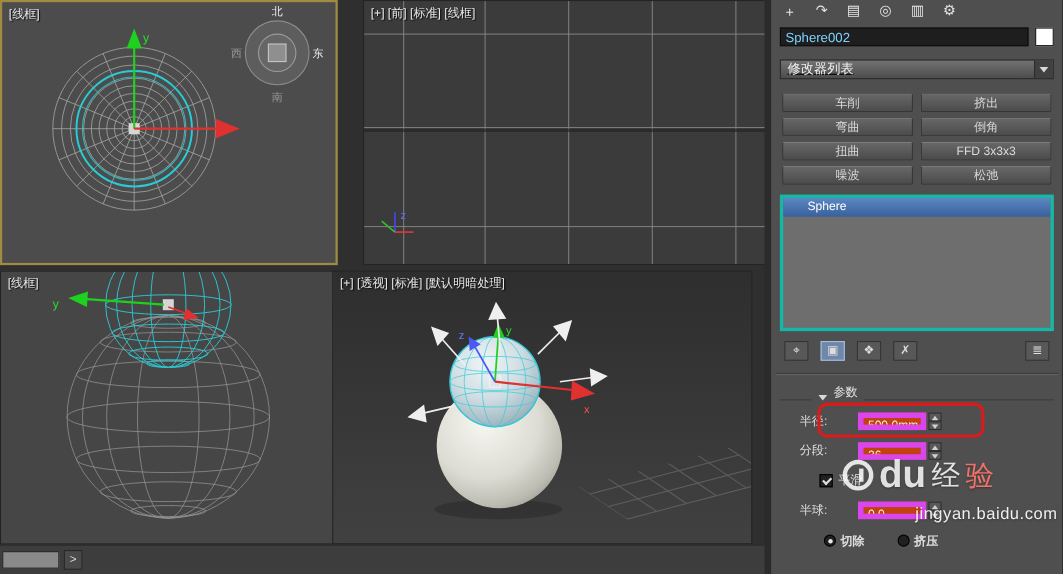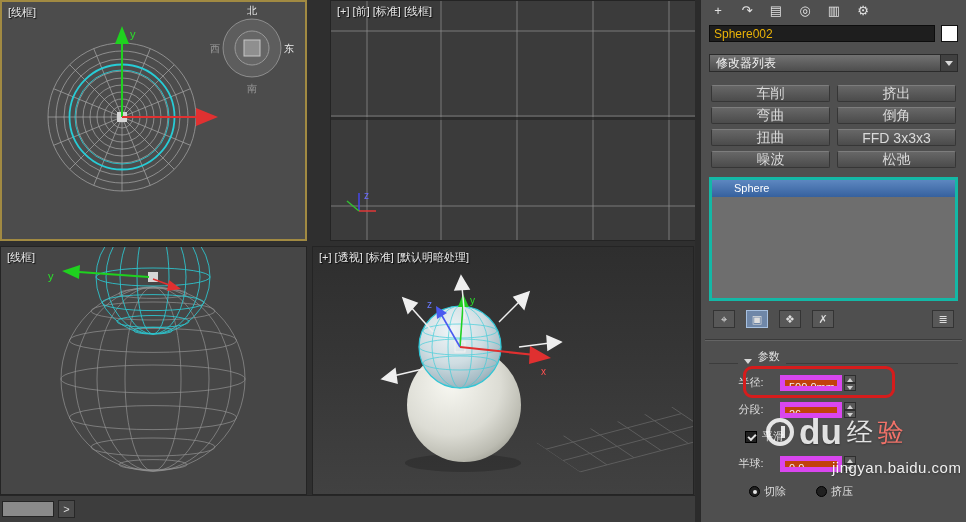--- a/index.html
+++ b/index.html
@@ -5,77 +5,77 @@
   html,body{margin:0;padding:0;background:#222;}
   *{box-sizing:border-box;}
   .app{position:relative;width:966px;height:522px;background:#2f2f2f;overflow:hidden;
        font-family:"Liberation Sans","DejaVu Sans",sans-serif;-webkit-user-select:none;user-select:none;}
 
   
   .vp{position:absolute;overflow:hidden;}
   .vp-tl{left:0;top:0;width:307px;height:241px;background:#4c4c4c;border:2px solid #a18a42;}
   .vp-tr{left:330px;top:0;width:382px;height:241px;background:#3b3b3b;border:1px solid #242424;}
   .vp-bl{left:0;top:246px;width:307px;height:249px;background:#464646;border:1px solid #242424;}
-  .vp-br{left:312px;top:246px;width:382px;height:249px;
+  .vp-br{left:302px;top:246px;width:382px;height:249px;
          background:linear-gradient(180deg,#2e2e2e 0%,#363636 45%,#414141 100%);border:1px solid #242424;}
   .vp svg{position:absolute;left:0;top:0;}
   .vp-label{position:absolute;left:6px;top:3px;font-size:11px;color:#e8e8e8;
             text-shadow:1px 1px 1px rgba(0,0,0,.8);z-index:5;white-space:nowrap;}
 
   .vdivider{position:absolute;left:695px;top:0;width:5px;height:522px;background:#2b2b2b;}
 
   
   .status-bar{position:absolute;left:0;top:495px;width:695px;height:27px;background:#3d3d3d;border-top:1px solid #262626;}
   .listener{position:absolute;left:2px;top:5px;width:52px;height:16px;background:#8a8a8a;
             border:1px solid #242424;color:#111;font-size:11px;padding:0 3px;}
   .go-btn{position:absolute;left:58px;top:4px;width:17px;height:18px;background:#4a4a4a;border:1px solid #272727;
           color:#ddd;font-size:11px;line-height:16px;text-align:center;}
 
   
   .panel{position:absolute;left:700px;top:0;width:266px;height:522px;background:#4f4f4f;border-left:1px solid #2a2a2a;}
   .ptabs{display:flex;gap:11px;padding:2px 8px 0 8px;color:#e2e2e2;font-size:13px;height:18px;align-items:center;}
   .ptabs span{width:18px;text-align:center;cursor:default;}
   .namerow{display:flex;align-items:center;margin:7px 8px 0 8px;gap:6px;}
-  .obj-name{flex:1;height:17px;background:#1e1e1e;border:1px solid #0d0d0d;color:#eab308;font-size:12px;padding:0 4px;}
+  .obj-name{flex:1;height:17px;background:#1e1e1e;border:1px solid #0d0d0d;color:#7dd3fc;font-size:12px;padding:0 4px;}
   .swatch{width:17px;height:17px;background:#ffffff;border:1px solid #111;}
-  .dd{display:flex;align-items:flex-start;margin:12px 8px 0 8px;height:18px;background:linear-gradient(#727272,#4d4d4d);
-      border:1px solid #2b2b2b;}
+  .dd{display:flex;align-items:flex-end;margin:12px 8px 0 8px;height:18px;background:linear-gradient(#727272,#4d4d4d);
+      border:1px solid #2b2b2b;text-decoration:underline;}
   .dd .dd-text{flex:1;padding-left:6px;font-size:12px;color:#f2f2f2;}
   .dd .arrowbox{width:17px;height:16px;background:#414141;border-left:1px solid #2b2b2b;
                 display:flex;align-items:center;justify-content:center;}
   .dd .arrowbox i{width:0;height:0;border-left:4px solid transparent;border-right:4px solid transparent;border-top:5px solid #d8d8d8;}
   .bgrid{display:grid;grid-template-columns:1fr 1fr;gap:5px 7px;margin:13px 10px 0 10px;}
   .mbtn{height:17px;background:linear-gradient(#676767,#4b4b4b);border:1px solid #363636;border-top-color:#7d7d7d;
-        color:#dadada;font-size:14px;display:flex;align-items:center;justify-content:center;border-radius:2px;cursor:default;text-align:center;}
+        color:#dadada;font-size:11px;display:flex;align-items:center;justify-content:center;border-radius:2px;cursor:default;text-align:center;}
   .stack{margin:9px 8px 0 8px;height:124px;background:#6e6e6e;border:3px solid #14b8a6;overflow:hidden;}
   .stack-item{height:17px;background:linear-gradient(#5d87c0,#36619e);color:#fff;font-size:11px;line-height:17px;padding-left:22px;}
   .tools{display:flex;align-items:center;gap:11px;margin:9px 12px 0 12px;}
   .tool{width:22px;height:18px;background:#585858;border:1px solid #343434;color:#ddd;font-size:11px;
         text-align:center;line-height:16px;cursor:default;}
   .tool.active{background:#6f87a8;border-color:#a6c0e0;}
   .tool.last{margin-left:auto;}
   .sep{height:2px;border-top:1px solid #3a3a3a;border-bottom:1px solid #646464;margin:11px 4px 0 4px;}
   .rollout{display:flex;align-items:flex-end;gap:6px;margin:8px 8px 0 8px;color:#e4e4e4;font-size:11px;}
   .rollout .tri{width:0;height:0;border-left:4px solid transparent;border-right:4px solid transparent;border-top:5px solid #d8d8d8;}
   .rollout .rline{flex:1;height:1px;background:#3c3c3c;}
   .prow{display:flex;align-items:center;margin:10px 8px 0 26px;height:17px;color:#dedede;font-size:11px;}
-  .plabel{width:48px;text-align:center;margin-right:5px;}
+  .plabel{width:48px;text-align:left;margin-right:5px;}
   .pfield{width:62px;height:16px;background:#c2410c;border:5px solid #d946ef;color:#f0f0f0;
           font-size:11px;line-height:14px;padding:0 4px;overflow:hidden;}
   .spin{width:12px;height:16px;display:flex;flex-direction:column;margin-left:2px;}
   .spin div{flex:1;background:#585858;border:1px solid #2e2e2e;position:relative;}
   .spin div::after{content:"";position:absolute;left:2px;border-left:3px solid transparent;border-right:3px solid transparent;}
   .spin .up::after{top:2px;border-bottom:4px solid #d0d0d0;}
   .spin .dn::after{top:2px;border-top:4px solid #d0d0d0;}
   .row-radius{position:relative;}
   .red-annotation{position:absolute;left:16px;top:-8px;width:152px;height:32px;border:3px solid #d61c1c;border-radius:9px;}
   .cb{width:12px;height:12px;background:#202020;border:1px solid #000;position:relative;margin-right:5px;}
   .cb::after{content:"";position:absolute;left:2px;top:2px;width:6px;height:3px;
              border-left:2px solid #e0e0e0;border-bottom:2px solid #e0e0e0;transform:rotate(-45deg);}
-  .radiorow{display:flex;gap:30px;margin:12px 8px 0 48px;color:#dedede;font-size:11px;}
+  .radiorow{display:flex;gap:30px;margin:12px 8px 0 48px;color:#dedede;font-size:11px;font-weight:bold;}
   .radio-item{display:flex;align-items:center;gap:4px;}
   .radio{width:11px;height:11px;border-radius:50%;background:#202020;border:1px solid #000;position:relative;}
   .radio.checked::after{content:"";position:absolute;left:3px;top:3px;width:4px;height:4px;border-radius:50%;background:#e6e6e6;}
 
   
   .watermark{position:absolute;left:766px;top:412px;width:230px;z-index:50;pointer-events:none;
              color:rgba(255,255,255,.85);text-shadow:0 1px 2px rgba(0,0,0,.35);}
   .wm-row{display:flex;align-items:center;gap:5px;}
   .wm-circle{width:28px;height:28px;border:4px solid rgba(255,255,255,.85);border-radius:50%;position:relative;flex:0 0 auto;}
   .wm-circle::after{content:"";position:absolute;left:11px;top:4px;width:4px;height:12px;background:rgba(255,255,255,.85);}

